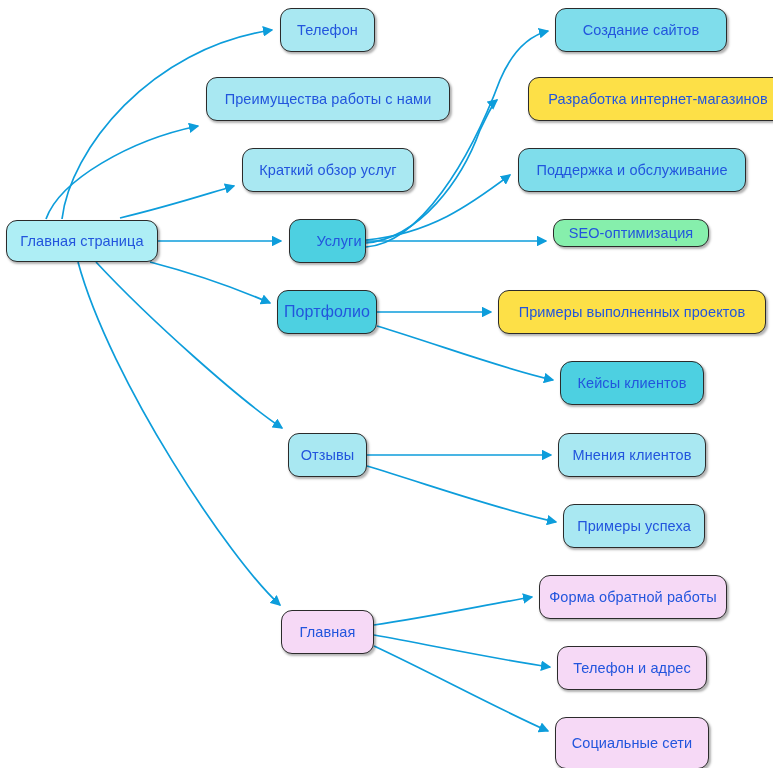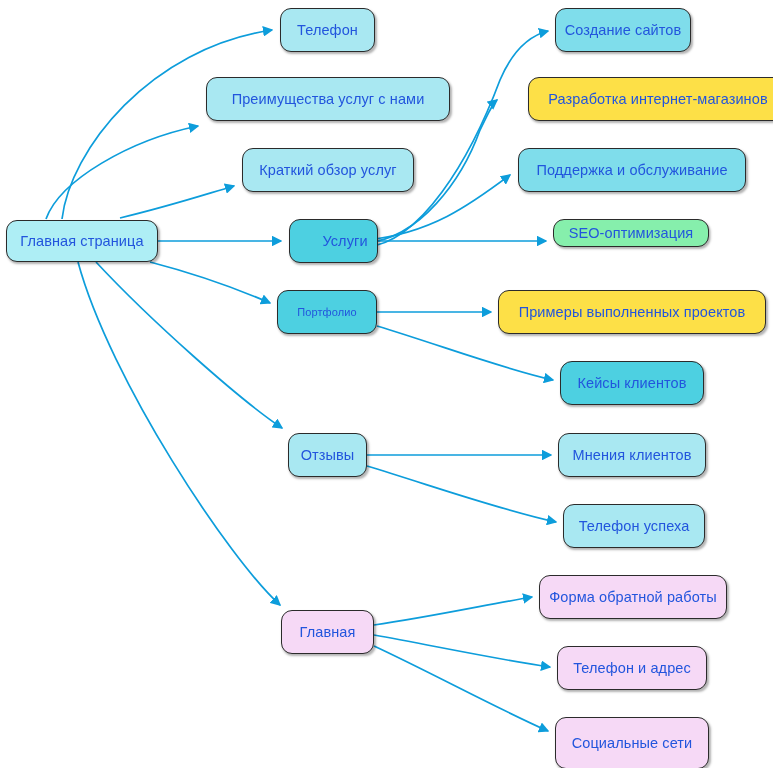--- a/index.html
+++ b/index.html
@@ -77,38 +77,38 @@
   </svg>
 
   <div id="nodes">
       <div class="node" style="left: 6px; top: 220px; width: 152px; height: 42px; background: rgb(174, 238, 245); color: rgb(34, 85, 221); border-color: rgb(43, 43, 43); font-size: 14.5px;">
         <span class="node-label">Главная страница</span>
       </div>
       <div class="node" style="left: 280px; top: 8px; width: 95px; height: 44px; background: rgb(169, 232, 242); color: rgb(34, 85, 221); border-color: rgb(43, 43, 43); font-size: 14.5px;">
         <span class="node-label">Телефон</span>
       </div>
       <div class="node" style="left: 206px; top: 77px; width: 244px; height: 44px; background: rgb(169, 232, 242); color: rgb(34, 85, 221); border-color: rgb(43, 43, 43); font-size: 14.5px;">
-        <span class="node-label">Преимущества услуг с нами</span>
+        <span class="node-label">Преимущества работы с нами</span>
       </div>
       <div class="node" style="left: 242px; top: 148px; width: 172px; height: 44px; background: rgb(169, 232, 242); color: rgb(34, 85, 221); border-color: rgb(43, 43, 43); font-size: 14.5px;">
         <span class="node-label">Краткий обзор услуг</span>
       </div>
-      <div class="node" style="left: 289px; top: 219px; width: 89px; height: 44px; background: rgb(77, 208, 225); color: rgb(34, 85, 221); border-color: rgb(43, 43, 43); font-size: 14.5px; padding-left: 23px;">
+      <div class="node" style="left: 289px; top: 219px; width: 77px; height: 44px; background: rgb(77, 208, 225); color: rgb(34, 85, 221); border-color: rgb(43, 43, 43); font-size: 14.5px; padding-left: 23px;">
         <span class="node-label">Услуги</span>
       </div>
-      <div class="node" style="left: 277px; top: 290px; width: 100px; height: 44px; background: rgb(77, 208, 225); color: rgb(34, 85, 221); border-color: rgb(43, 43, 43); font-size: 11px;">
+      <div class="node" style="left: 277px; top: 290px; width: 100px; height: 44px; background: rgb(77, 208, 225); color: rgb(34, 85, 221); border-color: rgb(43, 43, 43); font-size: 16px;">
         <span class="node-label">Портфолио</span>
       </div>
       <div class="node" style="left: 288px; top: 433px; width: 79px; height: 44px; background: rgb(169, 232, 242); color: rgb(34, 85, 221); border-color: rgb(43, 43, 43); font-size: 14.5px;">
         <span class="node-label">Отзывы</span>
       </div>
       <div class="node" style="left: 281px; top: 610px; width: 93px; height: 44px; background: rgb(246, 217, 246); color: rgb(34, 85, 221); border-color: rgb(43, 43, 43); font-size: 14.5px;">
         <span class="node-label">Главная</span>
       </div>
-      <div class="node" style="left: 555px; top: 8px; width: 136px; height: 44px; background: rgb(127, 221, 235); color: rgb(34, 85, 221); border-color: rgb(43, 43, 43); font-size: 14.5px;">
+      <div class="node" style="left: 555px; top: 8px; width: 172px; height: 44px; background: rgb(127, 221, 235); color: rgb(34, 85, 221); border-color: rgb(43, 43, 43); font-size: 14.5px;">
         <span class="node-label">Создание сайтов</span>
       </div>
       <div class="node" style="left: 504px; top: 77px; width: 260px; height: 44px; background: #fde047; color: rgb(34, 85, 221); border-color: rgb(43, 43, 43); font-size: 14.5px; margin-left: 24px;">
         <span class="node-label">Разработка интернет-магазинов</span>
       </div>
       <div class="node" style="left: 518px; top: 148px; width: 228px; height: 44px; background: rgb(127, 221, 235); color: rgb(34, 85, 221); border-color: rgb(43, 43, 43); font-size: 14.5px;">
         <span class="node-label">Поддержка и обслуживание</span>
       </div>
       <div class="node" style="left: 553px; top: 219px; width: 156px; height: 28px; background: #86efac; color: rgb(34, 85, 221); border-color: rgb(43, 43, 43); font-size: 14.5px;">
         <span class="node-label">SEO-оптимизация</span>
@@ -116,21 +116,21 @@
       <div class="node" style="left: 498px; top: 290px; width: 268px; height: 44px; background: #fde047; color: rgb(34, 85, 221); border-color: rgb(43, 43, 43); font-size: 14.5px;">
         <span class="node-label">Примеры выполненных проектов</span>
       </div>
       <div class="node" style="left: 560px; top: 361px; width: 144px; height: 44px; background: rgb(77, 208, 225); color: rgb(34, 85, 221); border-color: rgb(43, 43, 43); font-size: 14.5px; border-radius: 12px;">
         <span class="node-label">Кейсы клиентов</span>
       </div>
       <div class="node" style="left: 558px; top: 433px; width: 148px; height: 44px; background: rgb(169, 232, 242); color: rgb(34, 85, 221); border-color: rgb(43, 43, 43); font-size: 14.5px;">
         <span class="node-label">Мнения клиентов</span>
       </div>
       <div class="node" style="left: 563px; top: 504px; width: 142px; height: 44px; background: rgb(169, 232, 242); color: rgb(34, 85, 221); border-color: rgb(43, 43, 43); font-size: 14.5px;">
-        <span class="node-label">Телефон успеха</span>
+        <span class="node-label">Примеры успеха</span>
       </div>
       <div class="node" style="left: 539px; top: 575px; width: 188px; height: 44px; background: rgb(246, 217, 246); color: rgb(34, 85, 221); border-color: rgb(43, 43, 43); font-size: 14.5px;">
         <span class="node-label">Форма обратной работы</span>
       </div>
       <div class="node" style="left: 557px; top: 646px; width: 150px; height: 44px; background: rgb(246, 217, 246); color: rgb(34, 85, 221); border-color: rgb(43, 43, 43); font-size: 14.5px;">
         <span class="node-label">Телефон и адрес</span>
       </div>
       <div class="node" style="left: 555px; top: 717px; width: 154px; height: 52px; background: rgb(246, 217, 246); color: rgb(34, 85, 221); border-color: rgb(43, 43, 43); font-size: 14.5px;">
         <span class="node-label">Социальные сети</span>
       </div>

